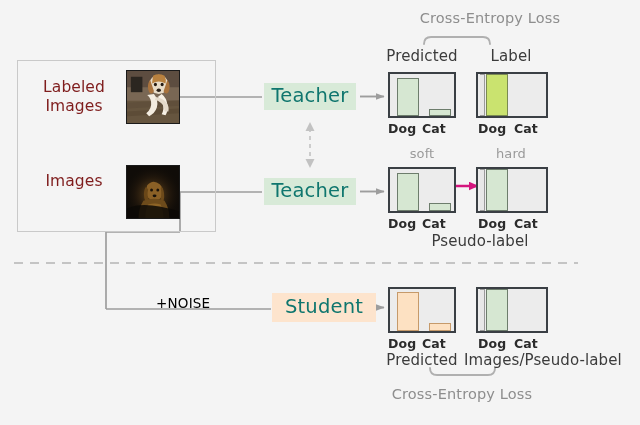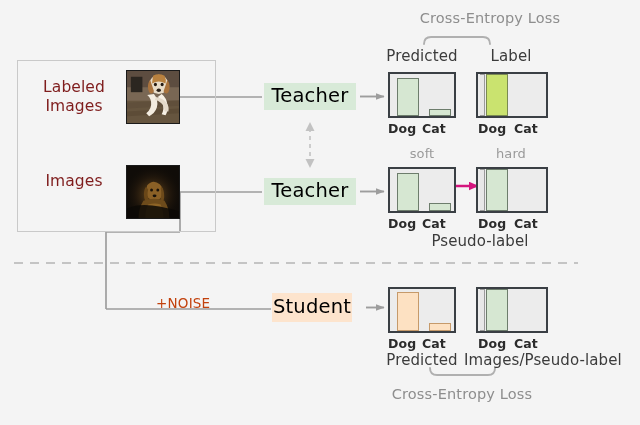--- a/index.html
+++ b/index.html
@@ -33,28 +33,28 @@
     width:54px;height:54px;border:1.6px solid #1a1a1a;box-sizing:border-box;
     overflow:hidden;position:absolute;
   }
   #thumb-labeled{left:126px;top:70px;}
   #thumb-unlabeled{left:126px;top:165px;}
   .thumb svg{display:block;width:100%;height:100%;}
 
   
   .pill{
     position:absolute;display:flex;align-items:center;justify-content:center;
-    font-size:19.5px;color:#000000;letter-spacing:.2px;
+    font-size:19.5px;color:#0f766e;letter-spacing:.2px;
     padding:1px 7px 3px 7px;box-sizing:border-box;
   }
   .pill-teacher{background:#d8ead8;}
   .pill-student{background:#fde4cd;}
   #teacher-1{left:264px;top:83px;width:92px;height:27px;}
   #teacher-2{left:264px;top:178px;width:92px;height:27px;}
-  #student-1{left:272px;top:293px;width:80px;height:29px;}
+  #student-1{left:272px;top:293px;width:104px;height:29px;}
 
   
   .chart{position:absolute;}
   .chart-frame{
     position:absolute;left:0;top:0;
     border:2.4px solid #3a3f44;background:#ececec;box-sizing:border-box;
   }
   .bar{position:absolute;bottom:0;box-sizing:border-box;}
   .bar-green{background:#d6e7d2;border:1.1px solid #6d7d6c;}
   .bar-lime{background:#cae36f;border:1.1px solid #7a8a52;}
@@ -78,21 +78,21 @@
   }
 
   
   .loss-text{
     position:absolute;font-size:14.5px;color:#8e8e8e;text-align:center;
     letter-spacing:.15px;
   }
 
   
   #noise-label{
-    position:absolute;left:156px;top:295px;font-size:13.5px;color:#c2410c;
+    position:absolute;left:156px;top:295px;font-size:13.5px;color:#000000;
     letter-spacing:.2px;
   }
   #noise-list{
     position:absolute;left:120px;top:314px;margin:0;padding:0;list-style:none;
   }
   #noise-list li{
     font-size:14.5px;color:#3b3b3b;line-height:19.5px;position:relative;
     padding-left:18px;letter-spacing:.1px;
   }
   #noise-list li::before{

